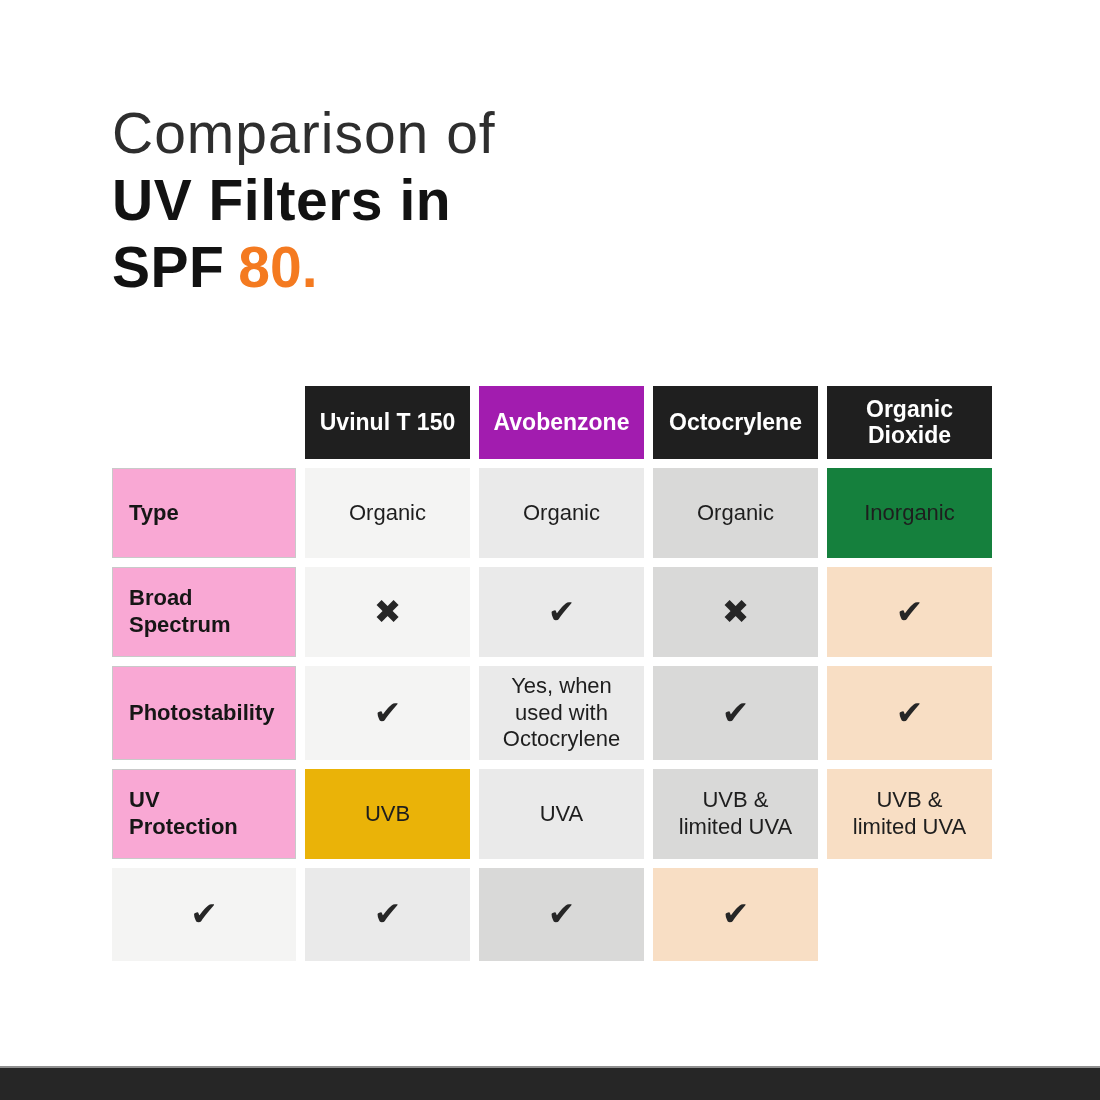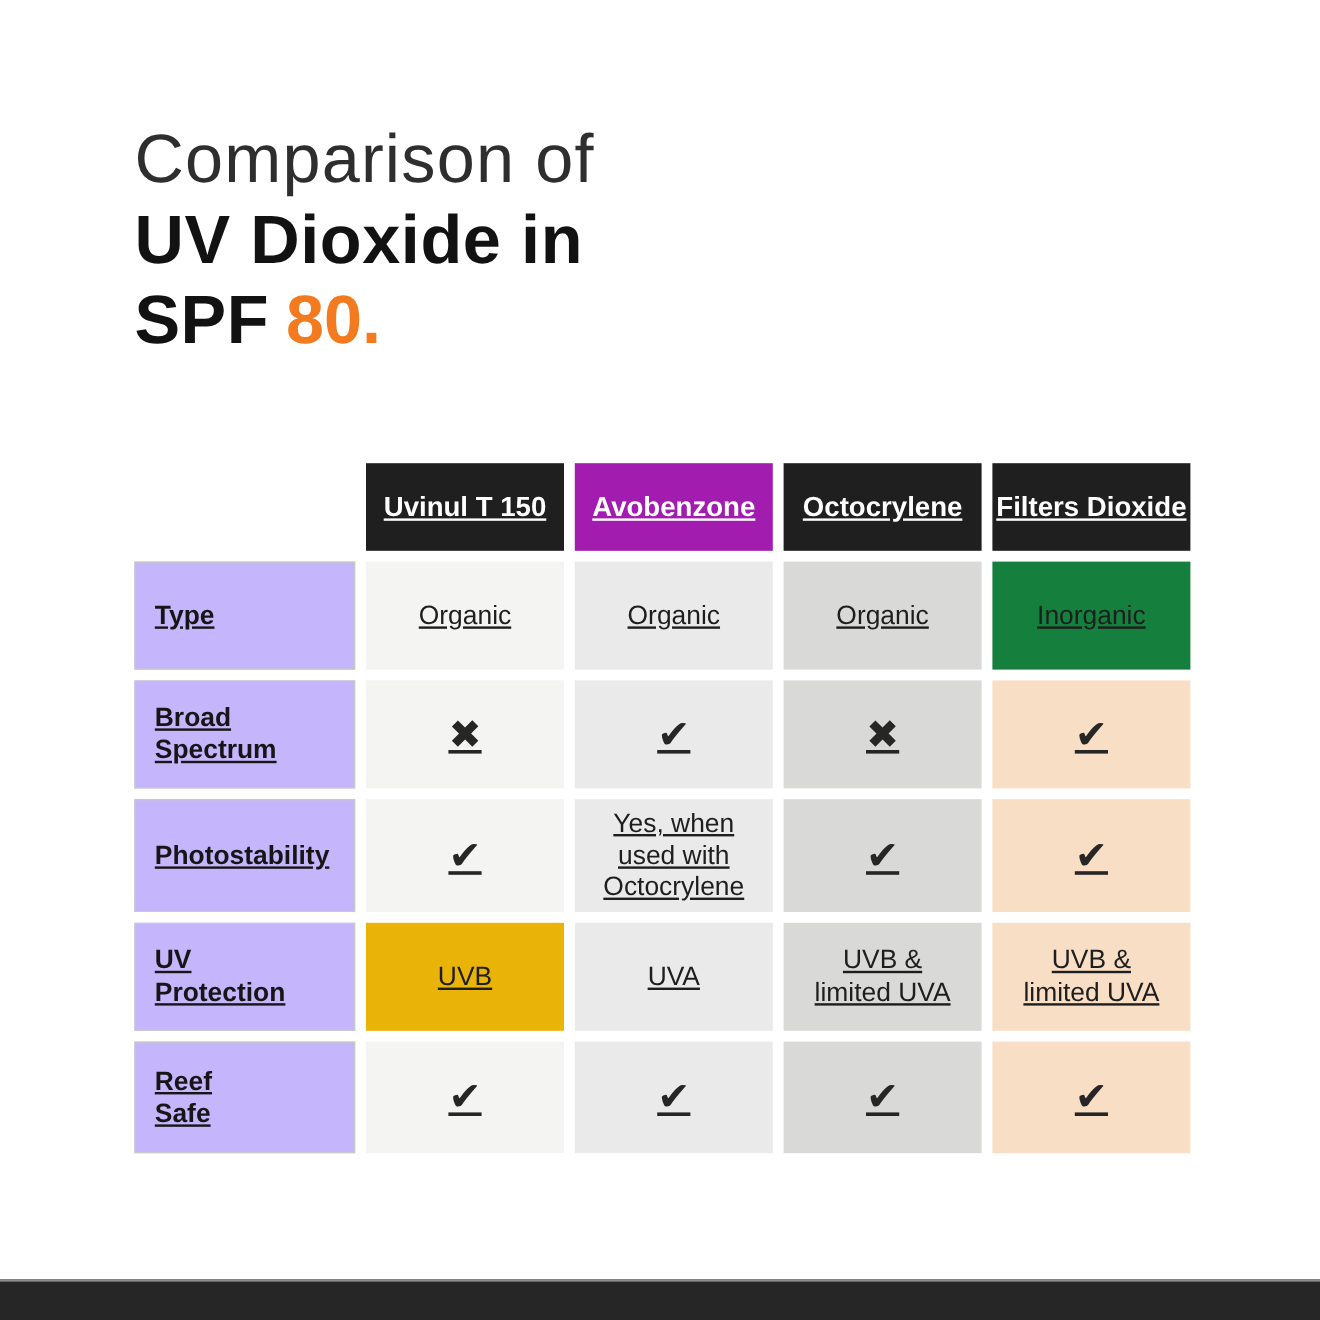--- a/index.html
+++ b/index.html
@@ -29,28 +29,27 @@
     display:grid;
     grid-template-columns:184px 165px 165px 165px 165px;
     grid-template-rows:73px 90px 90px 94px 90px 93px;
     column-gap:9px;row-gap:9px;
   }
   .cell{
     display:flex;align-items:center;justify-content:center;
     text-align:center;
     font-size:22px;line-height:1.22;
     white-space:pre-line;
-    text-decoration:underline;
   }
   .corner{background:transparent;}
   .hdr{
     color:#ffffff;font-weight:700;font-size:23px;line-height:1.12;
   }
   .rowlabel{
-    background:#c4b5fd;
+    background:#f9a8d4;
     border:1px solid #c9c9c9;
     justify-content:flex-start;text-align:left;
     padding-left:16px;
     font-weight:700;
     color:#161616;
   }
   .icon-cell{
     font-family:"DejaVu Sans", sans-serif;
     font-size:33px;
     color:#262626;
@@ -63,31 +62,31 @@
     border-top:2px solid #8f8f8f;
   }
 </style>
 </head>
 <body>
 
 <div class="canvas">
 
   <div class="title-block">
     <div class="title-line title-light">Comparison of</div>
-    <div class="title-line title-bold">UV Dioxide in</div>
+    <div class="title-line title-bold">UV Filters in</div>
     <div class="title-line"><span class="title-bold">SPF</span><span class="title-accent" style="color: rgb(244, 122, 32);">80.</span></div>
   </div>
 
   <div class="cmp-table">
 
     <div class="cell corner"></div>
     <div class="cell hdr" style="background-color: rgb(31, 31, 31);">Uvinul T 150</div>
     <div class="cell hdr" style="background-color: #a21caf;">Avobenzone</div>
     <div class="cell hdr" style="background-color: rgb(31, 31, 31);">Octocrylene</div>
-    <div class="cell hdr" style="background-color: rgb(31, 31, 31);">Filters Dioxide</div>
+    <div class="cell hdr" style="background-color: rgb(31, 31, 31);">Organic Dioxide</div>
 
     <div class="cell rowlabel">Type</div>
     <div class="cell" style="background-color: rgb(244, 244, 243);">Organic</div>
     <div class="cell" style="background-color: rgb(234, 234, 234);">Organic</div>
     <div class="cell" style="background-color: rgb(217, 217, 216);">Organic</div>
     <div class="cell" style="background-color: #15803d;">Inorganic</div>
 
     <div class="cell rowlabel">Broad
 Spectrum</div>
     <div class="cell icon-cell" style="background-color: rgb(244, 244, 243);">✖</div>
@@ -105,22 +104,20 @@
 
     <div class="cell rowlabel">UV
 Protection</div>
     <div class="cell" style="background-color: #eab308; text-align: center;">UVB</div>
     <div class="cell" style="background-color: rgb(234, 234, 234);">UVA</div>
     <div class="cell" style="background-color: rgb(217, 217, 216);">UVB &amp;
 limited UVA</div>
     <div class="cell" style="background-color: rgb(248, 222, 196);">UVB &amp;
 limited UVA</div>
 
-    <div class="cell rowlabel">Reef
-Safe</div>
     <div class="cell icon-cell" style="background-color: rgb(244, 244, 243);">✔</div>
     <div class="cell icon-cell" style="background-color: rgb(234, 234, 234);">✔</div>
     <div class="cell icon-cell" style="background-color: rgb(217, 217, 216);">✔</div>
     <div class="cell icon-cell" style="background-color: rgb(248, 222, 196);">✔</div>
 
   </div>
 
   <div class="footer-bar" style="background-color: rgb(38, 38, 38);"></div>
 
 </div>

